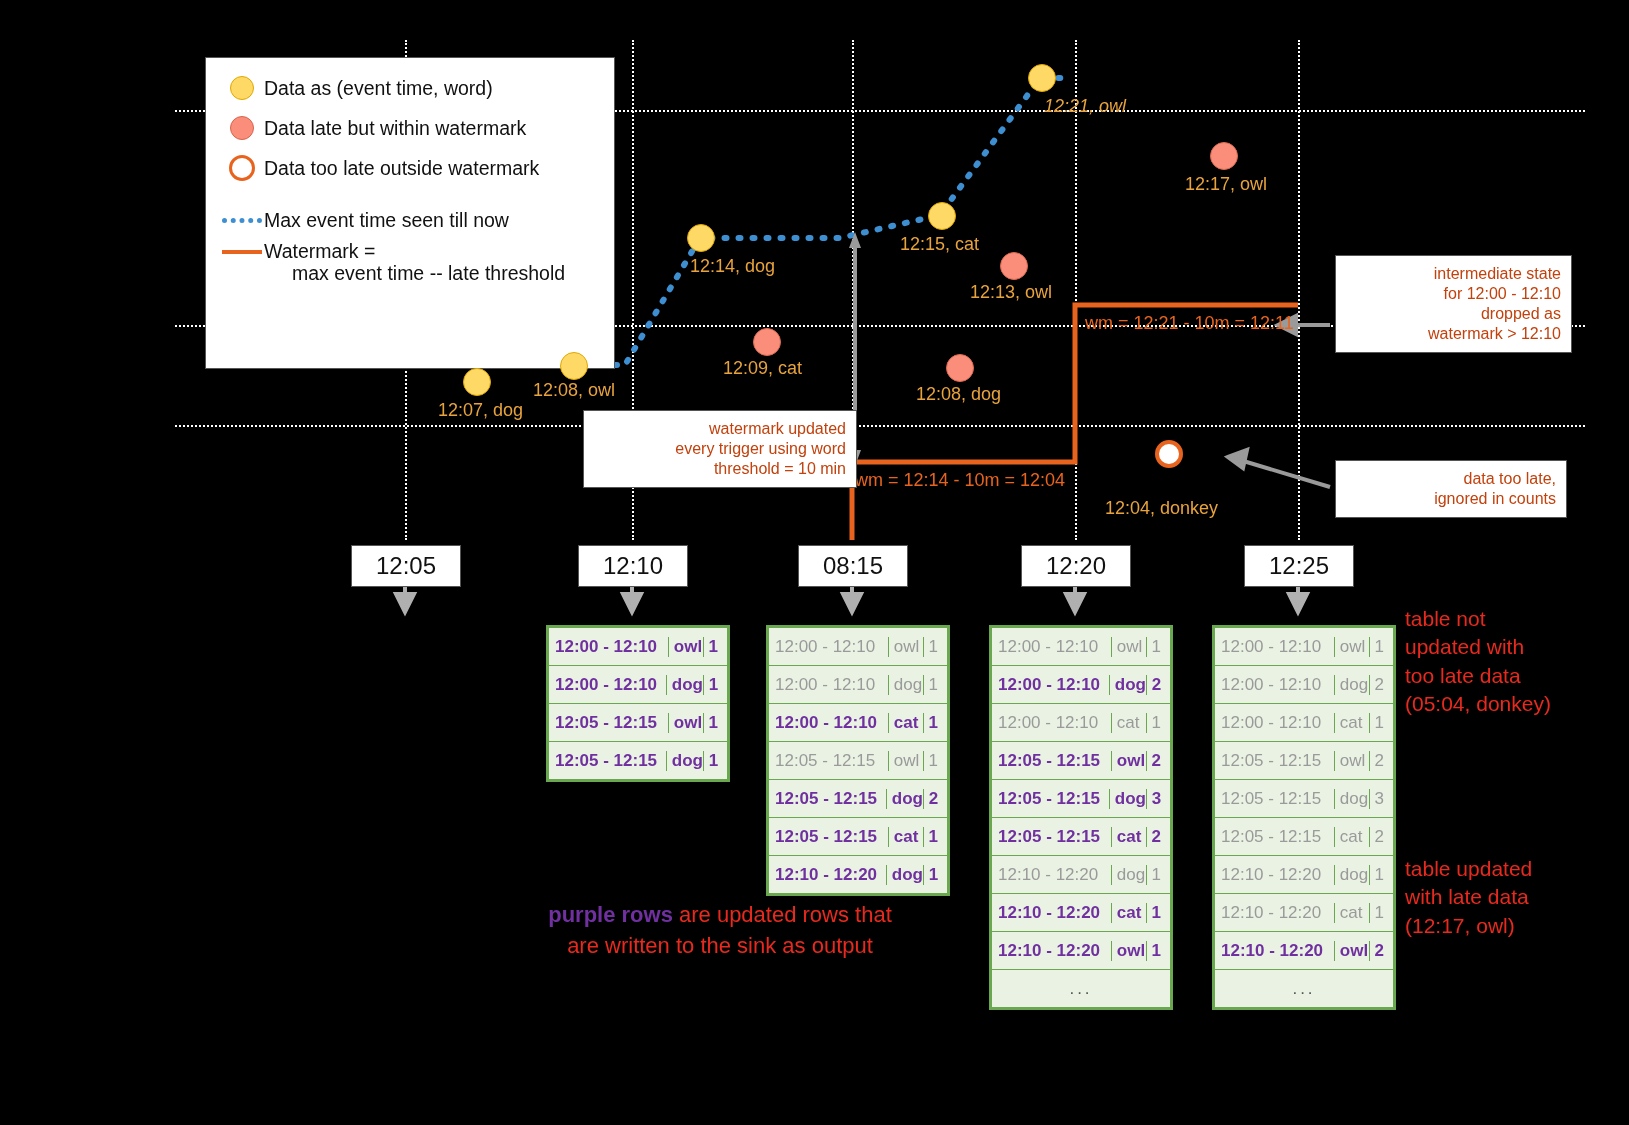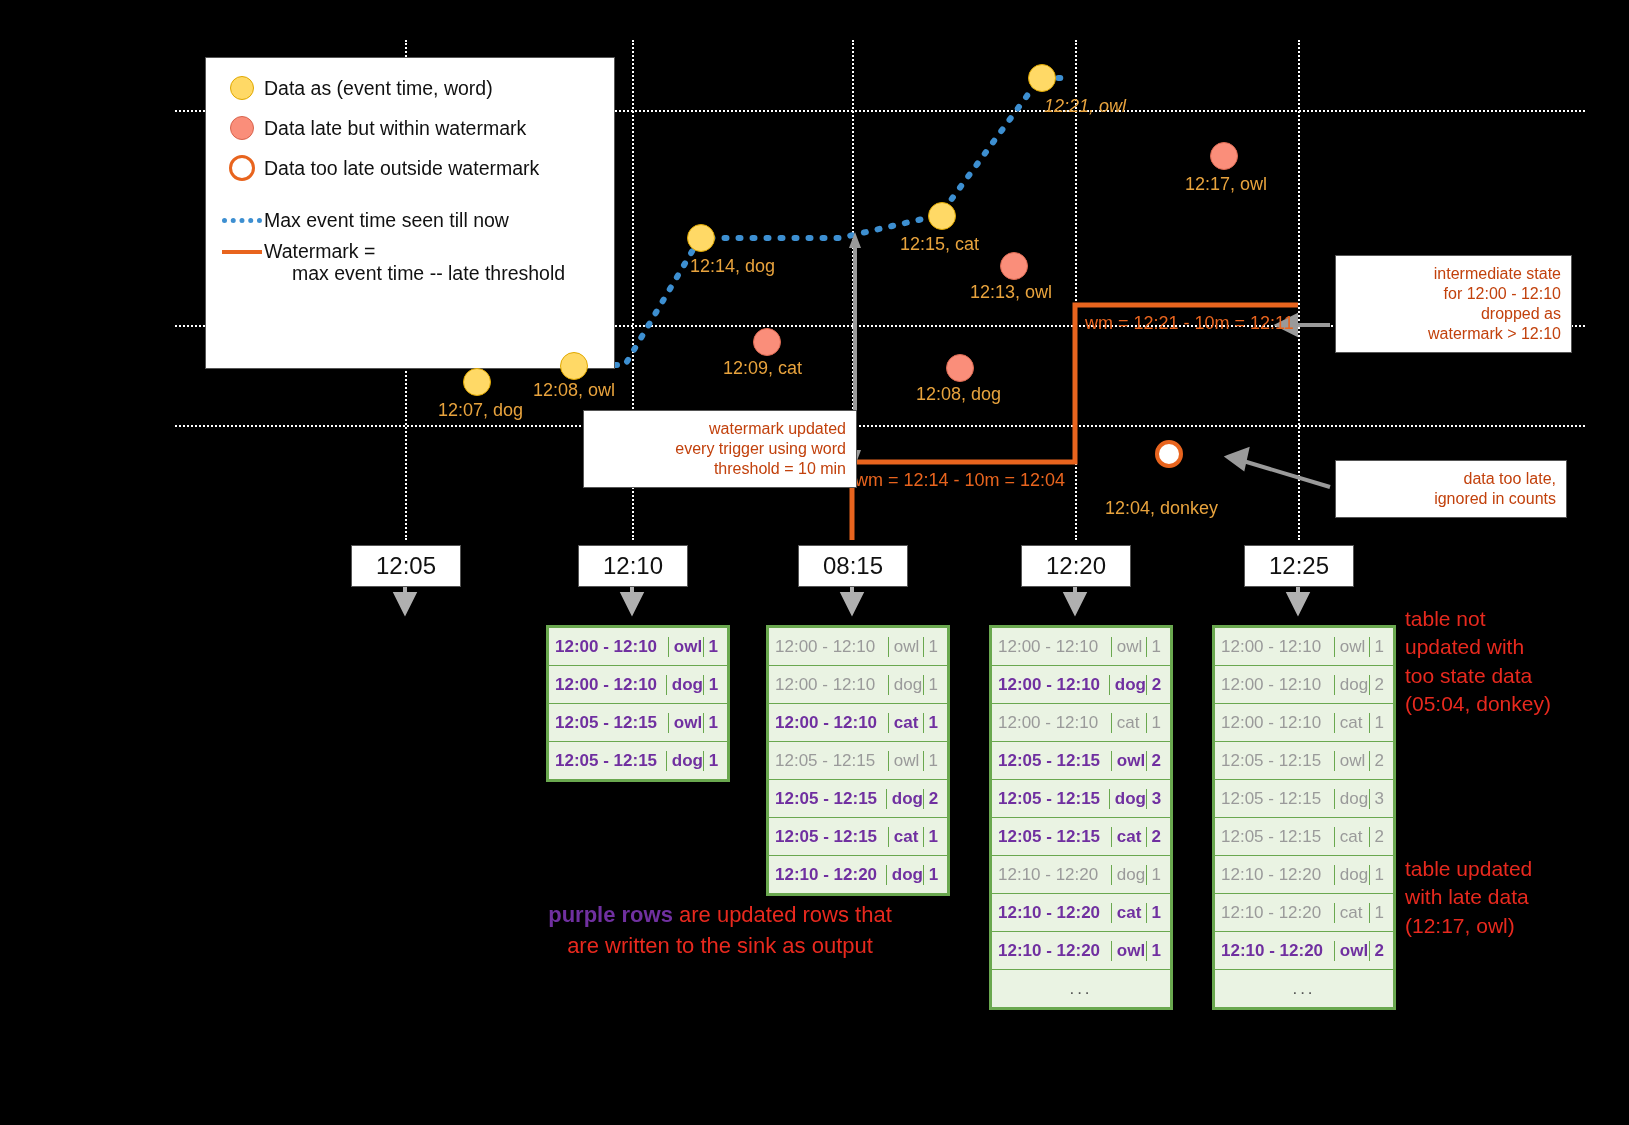--- a/index.html
+++ b/index.html
@@ -357,21 +357,21 @@
         <div class="c-win purple">12:10 - 12:20</div>
         <div class="c-word purple">owl</div>
         <div class="c-cnt purple">2</div>
       </div>
       <div class="trow ell">...</div>
     </div>
 
   <div class="red" style="left:1405px;top:605px;width:215px;">
     <div>table not</div>
     <div>updated with</div>
-    <div>too state data</div>
+    <div>too late data</div>
     <div>(05:04, donkey)</div>
   </div>
 
   <div class="red" style="left:1405px;top:855px;width:215px;">
     <div>table updated</div>
     <div>with late data</div>
     <div>(12:17, owl)</div>
   </div>
 
   <div class="note" style="left:500px;top:900px;width:440px;">

